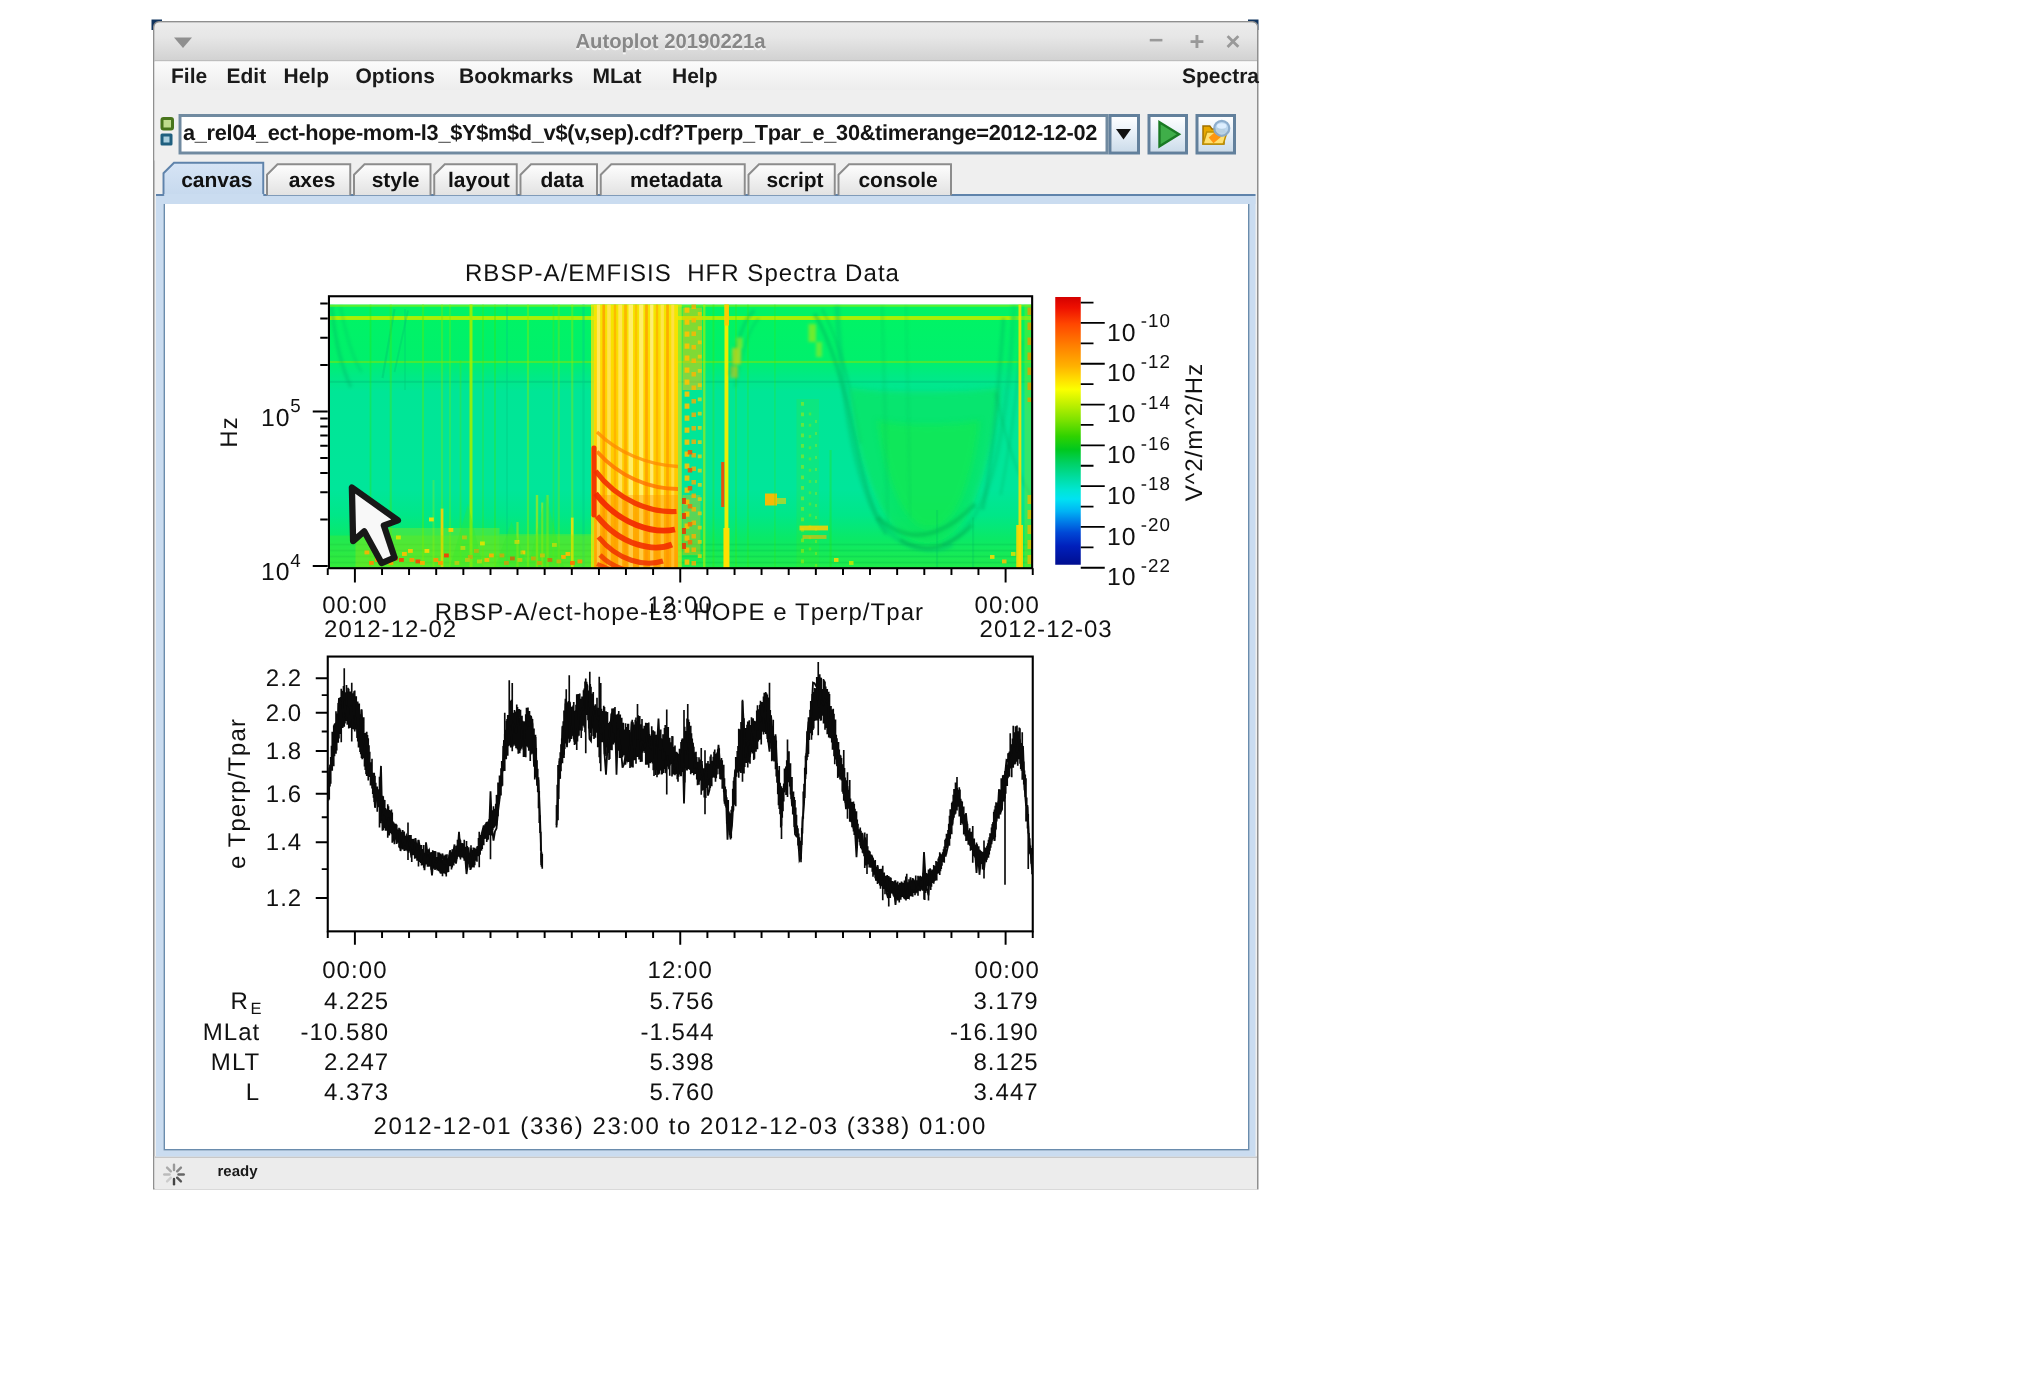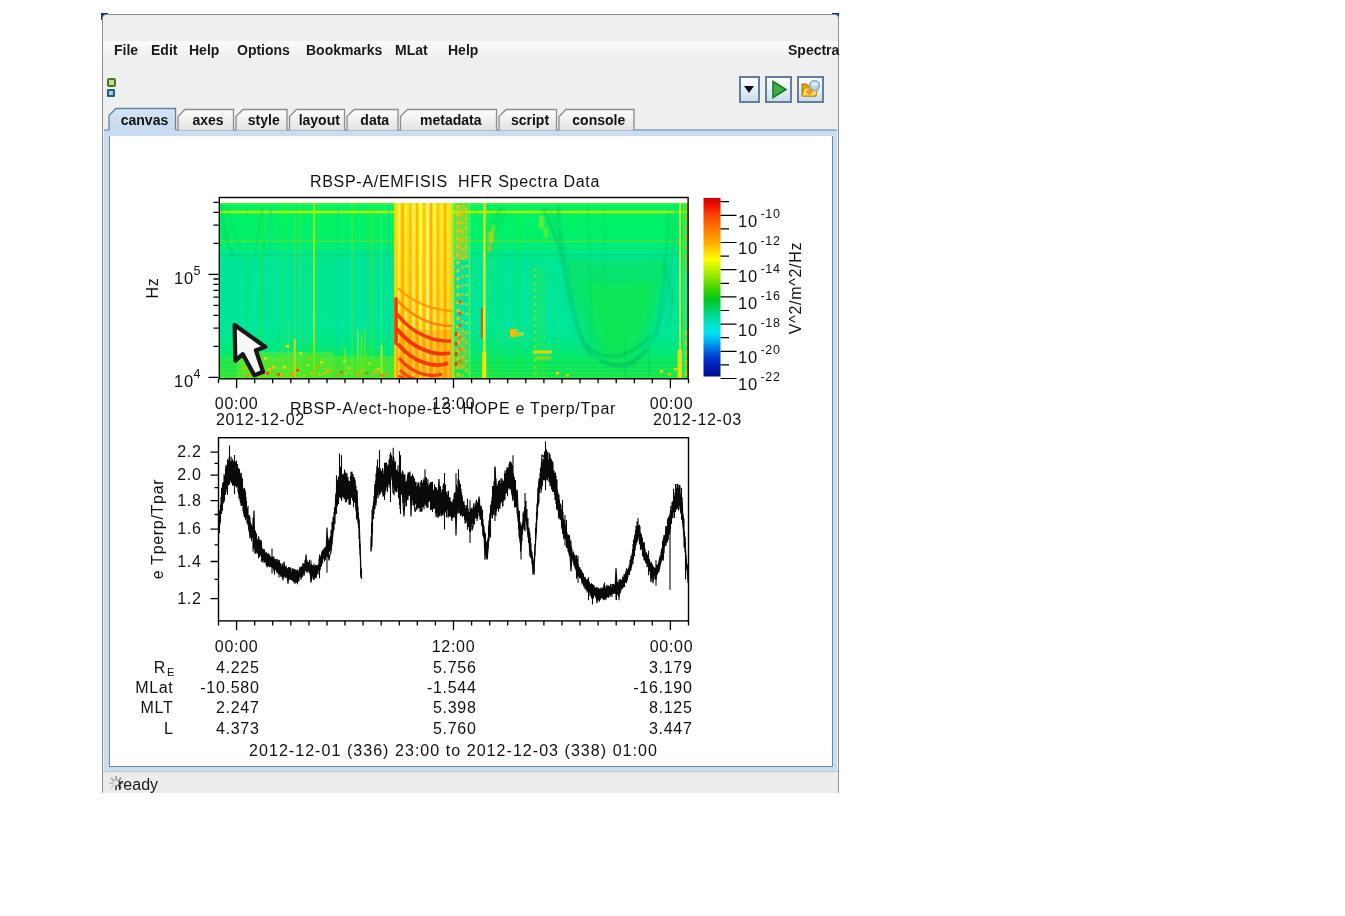--- a/index.html
+++ b/index.html
@@ -15,38 +15,46 @@
 #toolbar{position:absolute;left:0;top:45px;width:100%;height:47px;background:#efefef;}
 #sq1{position:absolute;left:4px;top:18px;width:9px;height:9px;background:#c0dc8e;border:2px solid #49751c;border-radius:2px;}
 #sq2{position:absolute;left:4px;top:29px;width:8px;height:8px;background:#a9cede;border:2px solid #1f5f7f;border-radius:1px;}
 #addr{position:absolute;left:16px;top:16px;width:620px;height:27px;background:#fff;border:2px solid #708aa0;font-size:14.5px;font-weight:bold;color:#151515;line-height:23px;white-space:nowrap;overflow:hidden;padding-left:1px;letter-spacing:-0.2px;}
 .tbtn{position:absolute;top:16px;height:27px;background:linear-gradient(#fdfeff,#e8f0f8 45%,#ccdcea);border:2px solid #62809c;}
 #drop{left:636px;width:21px;}
 #drop i{position:absolute;left:3px;top:8px;width:0;height:0;border-left:5.5px solid transparent;border-right:5.5px solid transparent;border-top:7px solid #111;}
 #play{left:662px;width:27px;}
 #folder{left:694px;width:27px;}
 #statusbar{position:absolute;left:0;top:756px;width:100%;height:22px;background:#ececec;border-top:1px solid #c8c8c8;}
-#statusbar span{position:absolute;left:15px;top:4px;font-size:16px;color:#1a1a1a;}
+#statusbar span{position:absolute;left:42px;top:4px;font-size:10px;color:#1a1a1a;font-weight:bold;}
 </style></head><body>
 <div id="corner-l"></div>
 <div id="corner-r"></div>
 <div id="win">
+<div id="titlebar">
+      <div id="tri"></div>
+      <div id="title">Autoplot 20190221a</div>
+<span class="wbtn" style="left:663px;top:6px;font-size:17px;line-height:10px;">–</span>
+      <span class="wbtn" style="left:690px;top:3px;font-size:17px;">+</span>
+      <span class="wbtn" style="left:714px;top:3px;font-size:17px;">×</span>
+    </div>
 <div id="menubar">
 <span class="mi" style="left:11px;">File</span>
 <span class="mi" style="left:48px;">Edit</span>
 <span class="mi" style="left:86px;">Help</span>
 <span class="mi" style="left:134px;">Options</span>
 <span class="mi" style="left:203px;">Bookmarks</span>
 <span class="mi" style="left:292px;">MLat</span>
 <span class="mi" style="left:345px;">Help</span>
 <span class="mi" style="left:685px;">Spectra</span>
 </div>
 <div id="toolbar">
 <div id="sq1"></div>
       <div id="sq2"></div>
+<div id="addr">a_rel04_ect-hope-mom-l3_$Y$m$d_v$(v,sep).cdf?Tperp_Tpar_e_30&amp;timerange=2012-12-02</div>
 <div class="tbtn" id="drop">
         <i></i>
       </div>
 <div class="tbtn" id="play"><svg width="23" height="23" viewBox="0 0 23 23">
           <polygon points="6,3.5 19,11.5 6,19.5" fill="#3fae49" stroke="#1a7a24" stroke-width="1.6"></polygon>
         </svg></div>
 <div class="tbtn" id="folder"><svg width="23" height="23" viewBox="0 0 23 23">
 <path d="M3,6 L3,18 L17,18 L17,8 L9,8 L7.5,6 Z" fill="#e8a800" stroke="#a07000" stroke-width="1"></path>
 <path d="M5.5,10 L19,10 L16.5,18 L3,18 Z" fill="#ffe070" stroke="#c09000" stroke-width="1"></path>
 <rect x="8" y="11" width="7" height="5" fill="#ff8800" opacity="0.85" transform="rotate(-40 11 14)"></rect>

